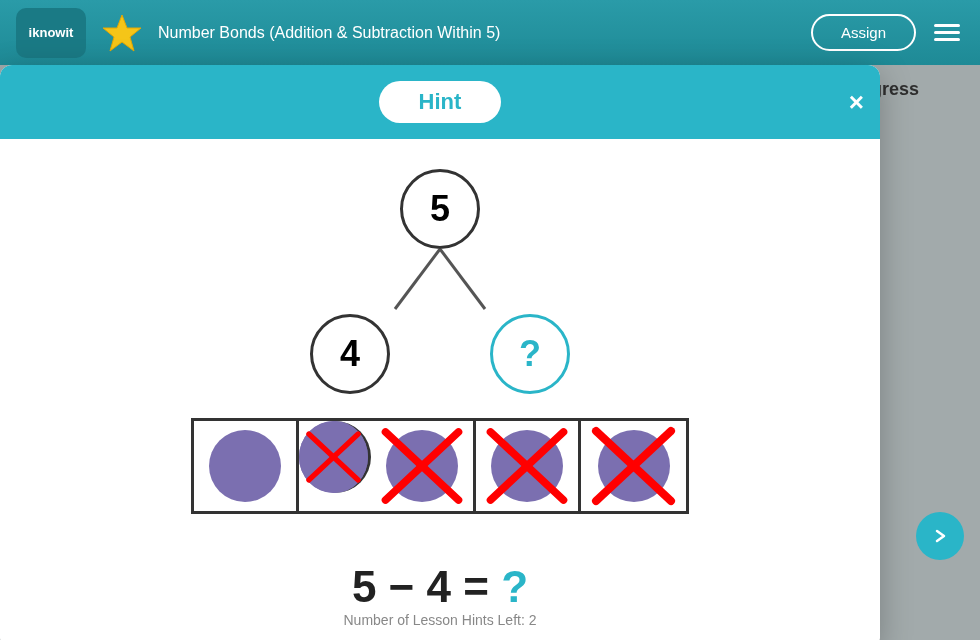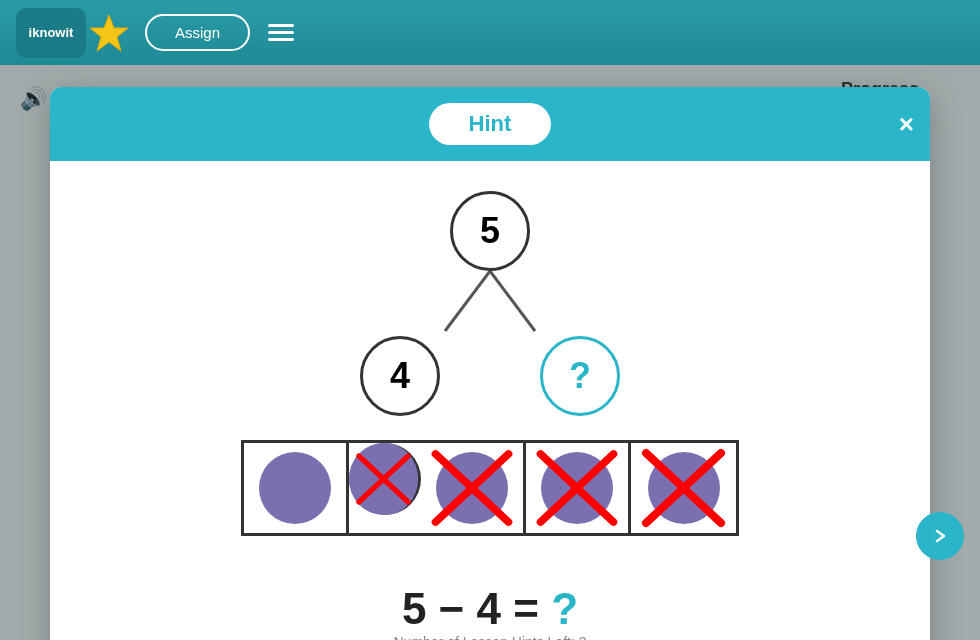--- a/index.html
+++ b/index.html
@@ -24,21 +24,21 @@
     }
 
     .logo-circle {
       width: 70px;
       height: 50px;
       background: #1a7a85;
       border-radius: 10px;
       display: flex;
       align-items: center;
       justify-content: center;
-      margin-right: 1px;
+      margin-right: 14px;
     }
 
     .logo-text {
       color: white;
       font-size: 13px;
       font-weight: bold;
       text-align: center;
       line-height: 1.2;
     }
 
@@ -140,22 +140,22 @@
     
     .modal-overlay {
       position: absolute;
       top: 0;
       left: 0;
       width: 100%;
       height: 100%;
       background: rgba(0,0,0,0.3);
       display: flex;
       align-items: flex-start;
-      justify-content: center;
-      padding-top: 22px;
+      justify-content: flex-start;
+      padding-top: 0;
       z-index: 100;
     }
 
     .modal {
       width: 880px;
       background: white;
       border-radius: 12px;
       overflow: hidden;
       position: relative;
       box-shadow: 0 8px 32px rgba(0,0,0,0.25);
@@ -314,20 +314,21 @@
 
 <div class="header">
   <div class="logo-circle">
     <span class="logo-text">iknowit</span>
   </div>
   <div class="star-icon">
     <svg width="40" height="40" viewBox="0 0 40 40">
       <polygon points="20,2 25,15 39,15 28,24 32,38 20,29 8,38 12,24 1,15 15,15" fill="#f5c518" stroke="#e6a800" stroke-width="1"></polygon>
     </svg>
   </div>
+  <span class="lesson-title">Number Bonds (Addition &amp; Subtraction Within 5)</span>
   <button class="assign-btn">Assign</button>
   <button class="hamburger-btn">
     <div class="hamburger-line"></div>
     <div class="hamburger-line"></div>
     <div class="hamburger-line"></div>
   </button>
 </div>
 
 <div class="main-content">
   <div class="content-left">

